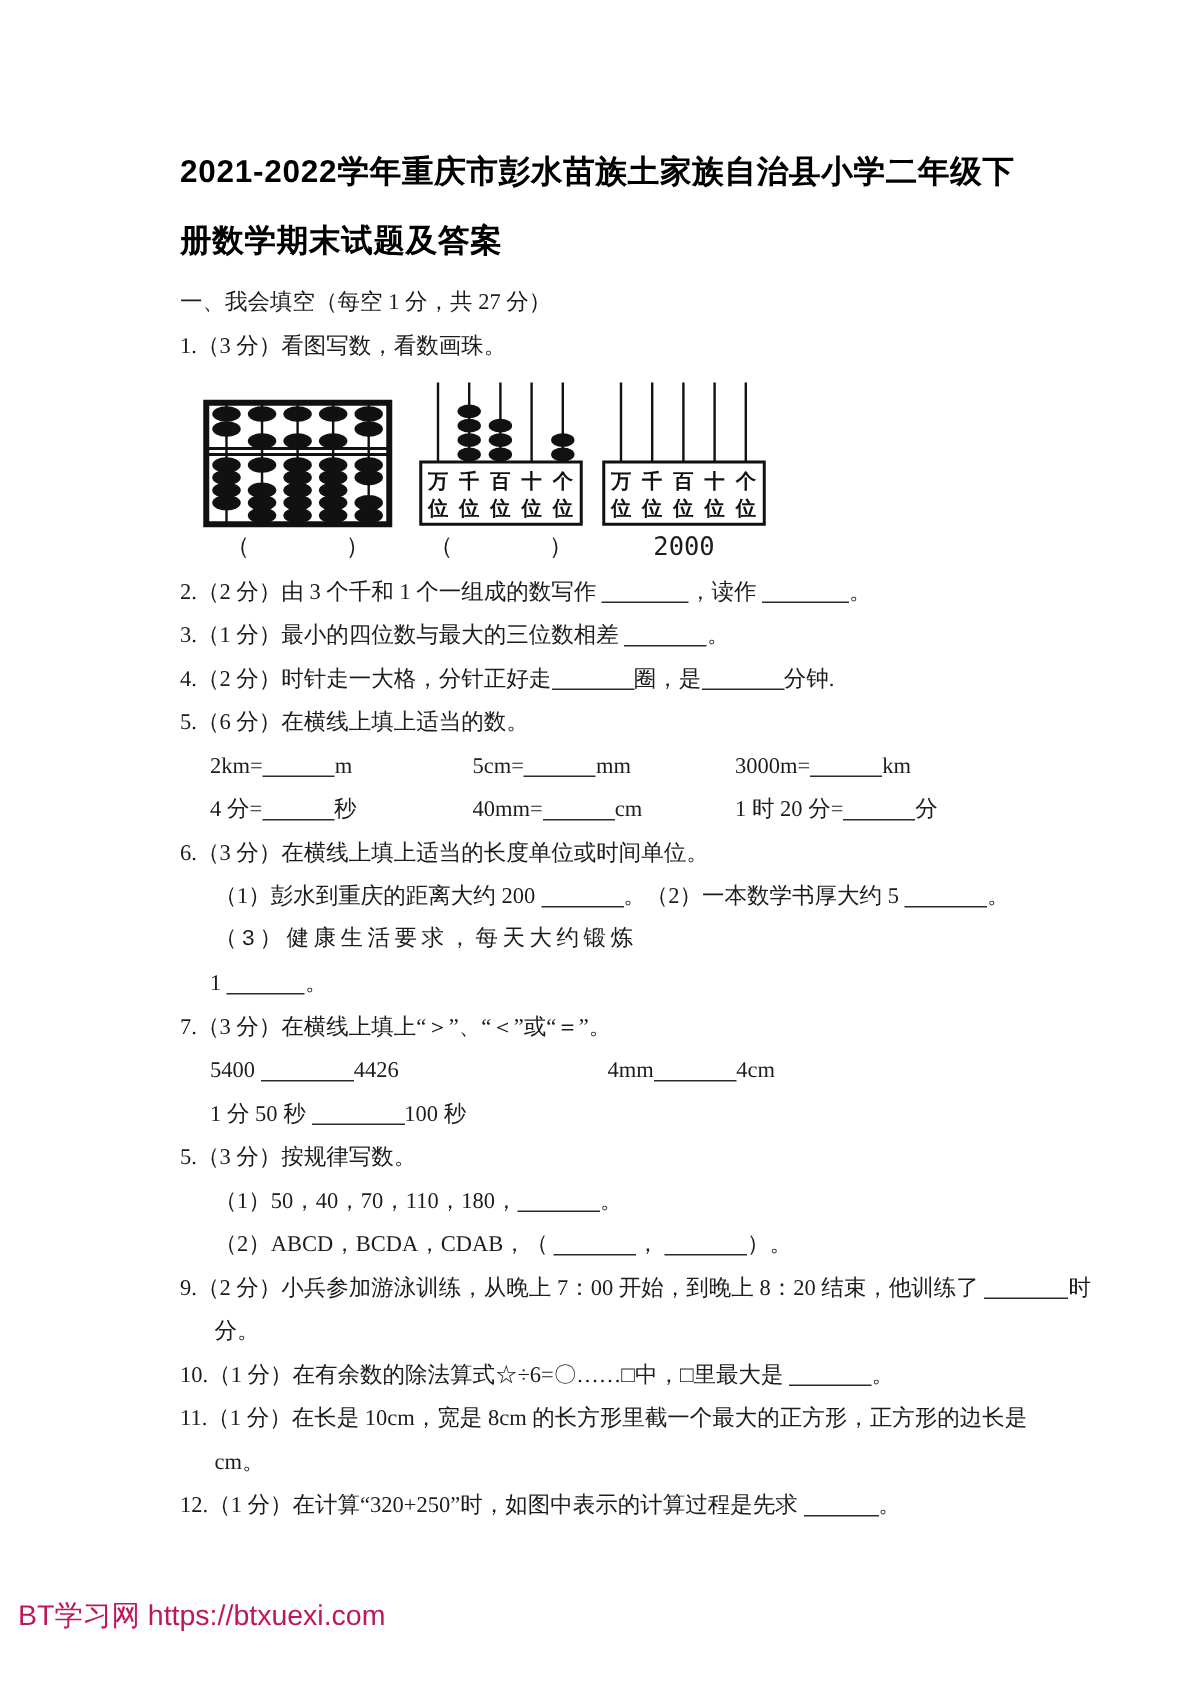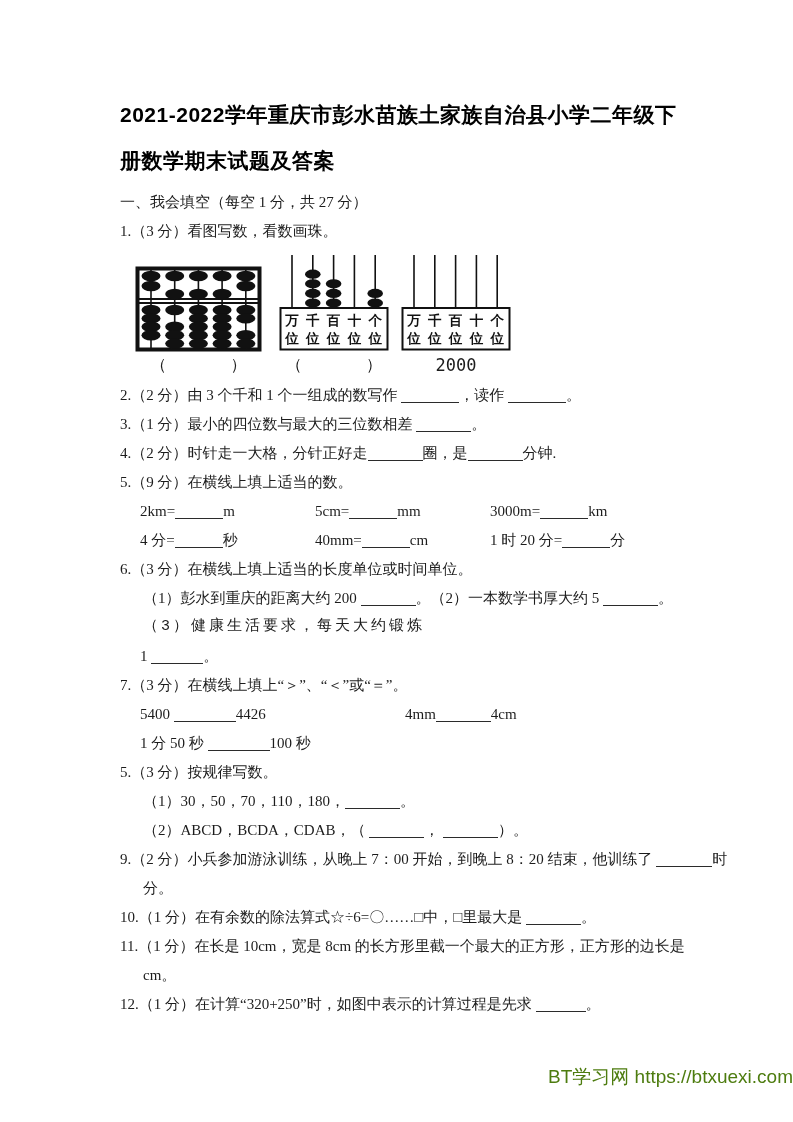--- a/index.html
+++ b/index.html
@@ -28,23 +28,23 @@
   .caption{line-height:20px;margin-top:3px;font-size:16px;}
   .paren{display:flex;justify-content:space-between;width:96px;}
   .num-caption{font-family:"DejaVu Sans Mono","Liberation Mono",monospace;font-size:17px;}
   .indent1{margin-left:20px;}
   .indent2{margin-left:23px;}
   .spaced{letter-spacing:3px;font-family:Liberation Mono, monospace;}
   .row{display:flex;align-items:center;}
   .c175{width:175px;flex:0 0 175px;}
   .c265{width:265px;flex:0 0 265px;}
   .footer{
-    position:absolute;left:0;right:0;top:1064px;text-align:right;
+    position:absolute;left:0;right:0;top:1064px;text-align:left;
     font-family:"Liberation Sans","DejaVu Sans",sans-serif;
-    font-size:19px;color:#4d7c0f;padding-left:12px;
+    font-size:19px;color:#be185d;padding-left:12px;
   }
   svg{display:block;}
 </style>
 </head>
 <body>
 
 <div class="page">
   <div class="content">
 
     <h1 class="title"><span>2021-2022学年重庆市彭水苗族土家族自治县小学二年级下</span><br><span>册数学期末试题及答案</span></h1>
@@ -154,21 +154,21 @@
             <text x="97.2" y="75" text-anchor="middle" font-size="13.5" font-weight="700" fill="#111">个</text>
             <text x="97.2" y="93" text-anchor="middle" font-size="13.5" font-weight="700" fill="#111">位</text>
           </svg>
         <div class="caption num-caption">2000</div>
       </div>
     </div>
 
     <div class="line"><span>2.（2 分）由 3 个千和 1 个一组成的数写作 </span><span class="blank" style="width: 58px;"></span><span>，读作 </span><span class="blank" style="width: 58px;"></span><span>。</span></div>
     <div class="line"><span>3.（1 分）最小的四位数与最大的三位数相差 </span><span class="blank" style="width: 55px;"></span><span>。</span></div>
     <div class="line"><span>4.（2 分）时针走一大格，分针正好走</span><span class="blank" style="width: 55px;"></span><span>圈，是</span><span class="blank" style="width: 55px;"></span><span>分钟.</span></div>
-    <div class="line">5.（9 分）在横线上填上适当的数。</div>
+    <div class="line">5.（6 分）在横线上填上适当的数。</div>
 
     <div class="row line indent1">
       <div class="c175"><span>2km=</span><span class="blank" style="width: 48px;"></span><span>m</span></div>
       <div class="c175"><span>5cm=</span><span class="blank" style="width: 48px;"></span><span>mm</span></div>
       <div><span>3000m=</span><span class="blank" style="width: 48px;"></span><span>km</span></div>
     </div>
     <div class="row line indent1">
       <div class="c175"><span>4 分=</span><span class="blank" style="width: 48px;"></span><span>秒</span></div>
       <div class="c175"><span>40mm=</span><span class="blank" style="width: 48px;"></span><span>cm</span></div>
       <div><span>1 时 20 分=</span><span class="blank" style="width: 48px;"></span><span>分</span></div>
@@ -180,21 +180,21 @@
     <div class="line indent1"><span>1 </span><span class="blank" style="width: 52px;"></span><span>。</span></div>
 
     <div class="line">7.（3 分）在横线上填上“＞”、“＜”或“＝”。</div>
     <div class="row line indent1">
       <div class="c265"><span>5400 </span><span class="blank" style="width: 62px;"></span><span>4426</span></div>
       <div><span>4mm</span><span class="blank" style="width: 55px;"></span><span>4cm</span></div>
     </div>
     <div class="line indent1"><span>1 分 50 秒 </span><span class="blank" style="width: 62px;"></span><span>100 秒</span></div>
 
     <div class="line">5.（3 分）按规律写数。</div>
-    <div class="line indent2"><span>（1）30，50，70，110，180，</span><span class="blank" style="width: 55px;"></span><span>。</span></div>
+    <div class="line indent2"><span>（1）50，40，70，110，180，</span><span class="blank" style="width: 55px;"></span><span>。</span></div>
     <div class="line indent2"><span>（2）ABCD，BCDA，CDAB，（ </span><span class="blank" style="width: 55px;"></span><span>， </span><span class="blank" style="width: 55px;"></span><span>）。</span></div>
 
     <div class="line"><span>9.（2 分）小兵参加游泳训练，从晚上 7：00 开始，到晚上 8：20 结束，他训练了 </span><span class="blank" style="width: 56px;"></span><span>时</span></div>
     <div class="line indent2">分。</div>
 
     <div class="line"><span>10.（1 分）在有余数的除法算式☆÷6=〇……□中，□里最大是 </span><span class="blank" style="width: 55px;"></span><span>。</span></div>
 
     <div class="line">11.（1 分）在长是 10cm，宽是 8cm 的长方形里截一个最大的正方形，正方形的边长是</div>
     <div class="line indent2">cm。</div>
 

